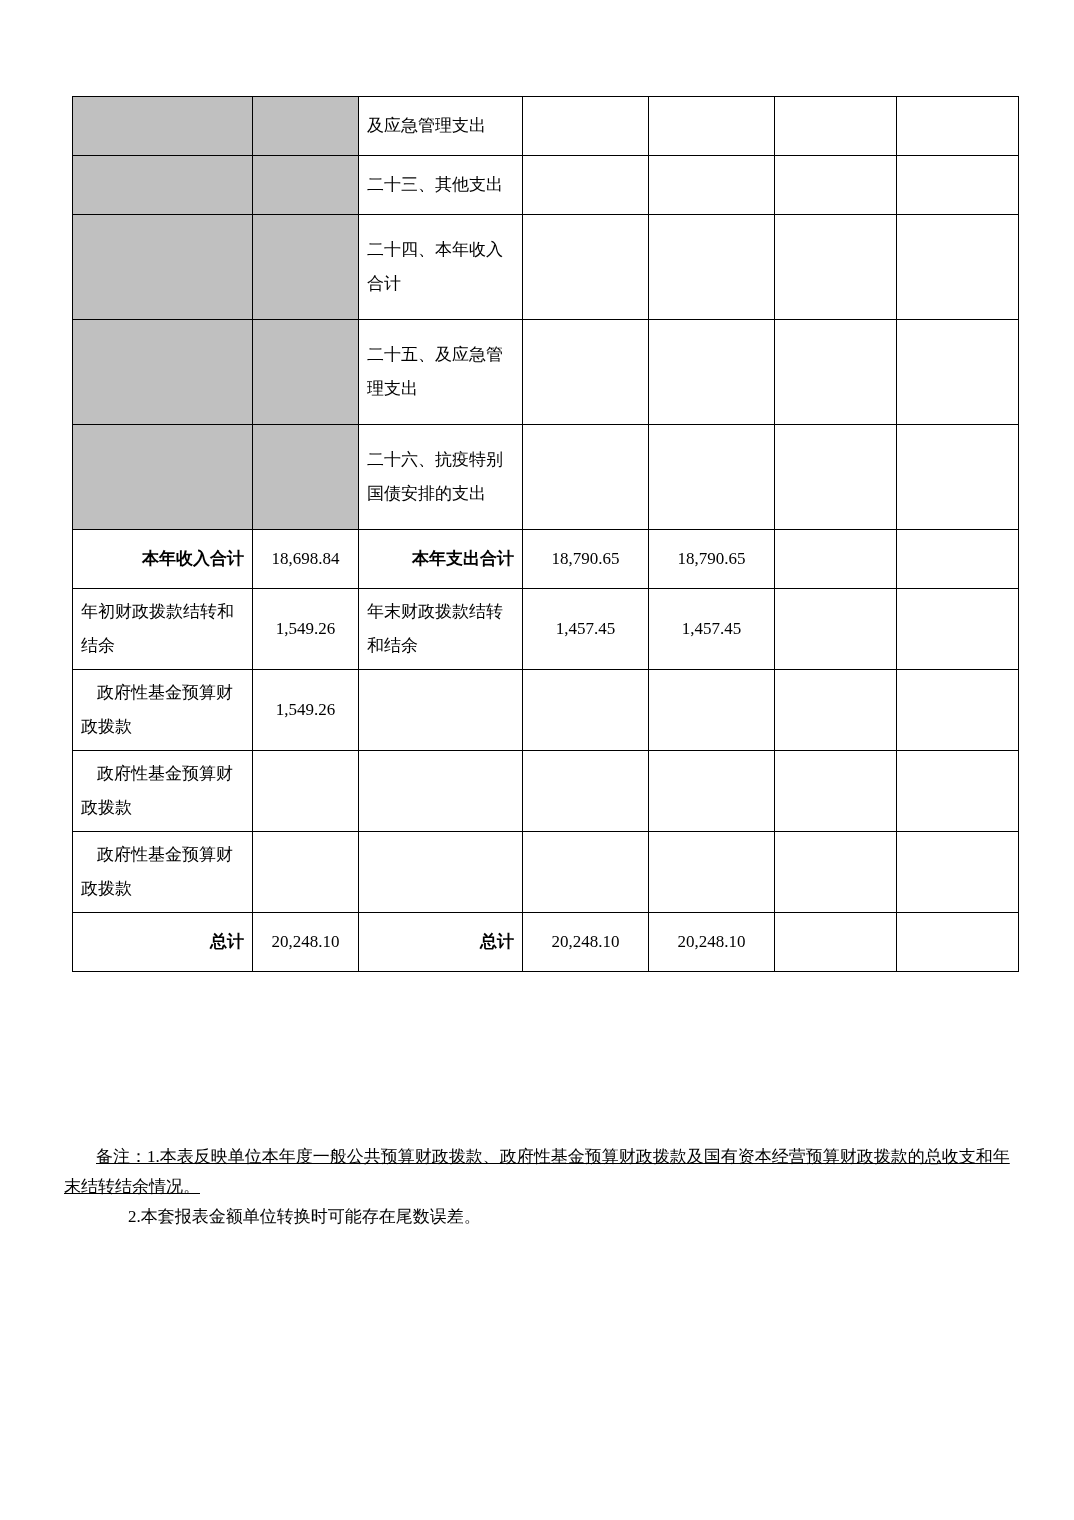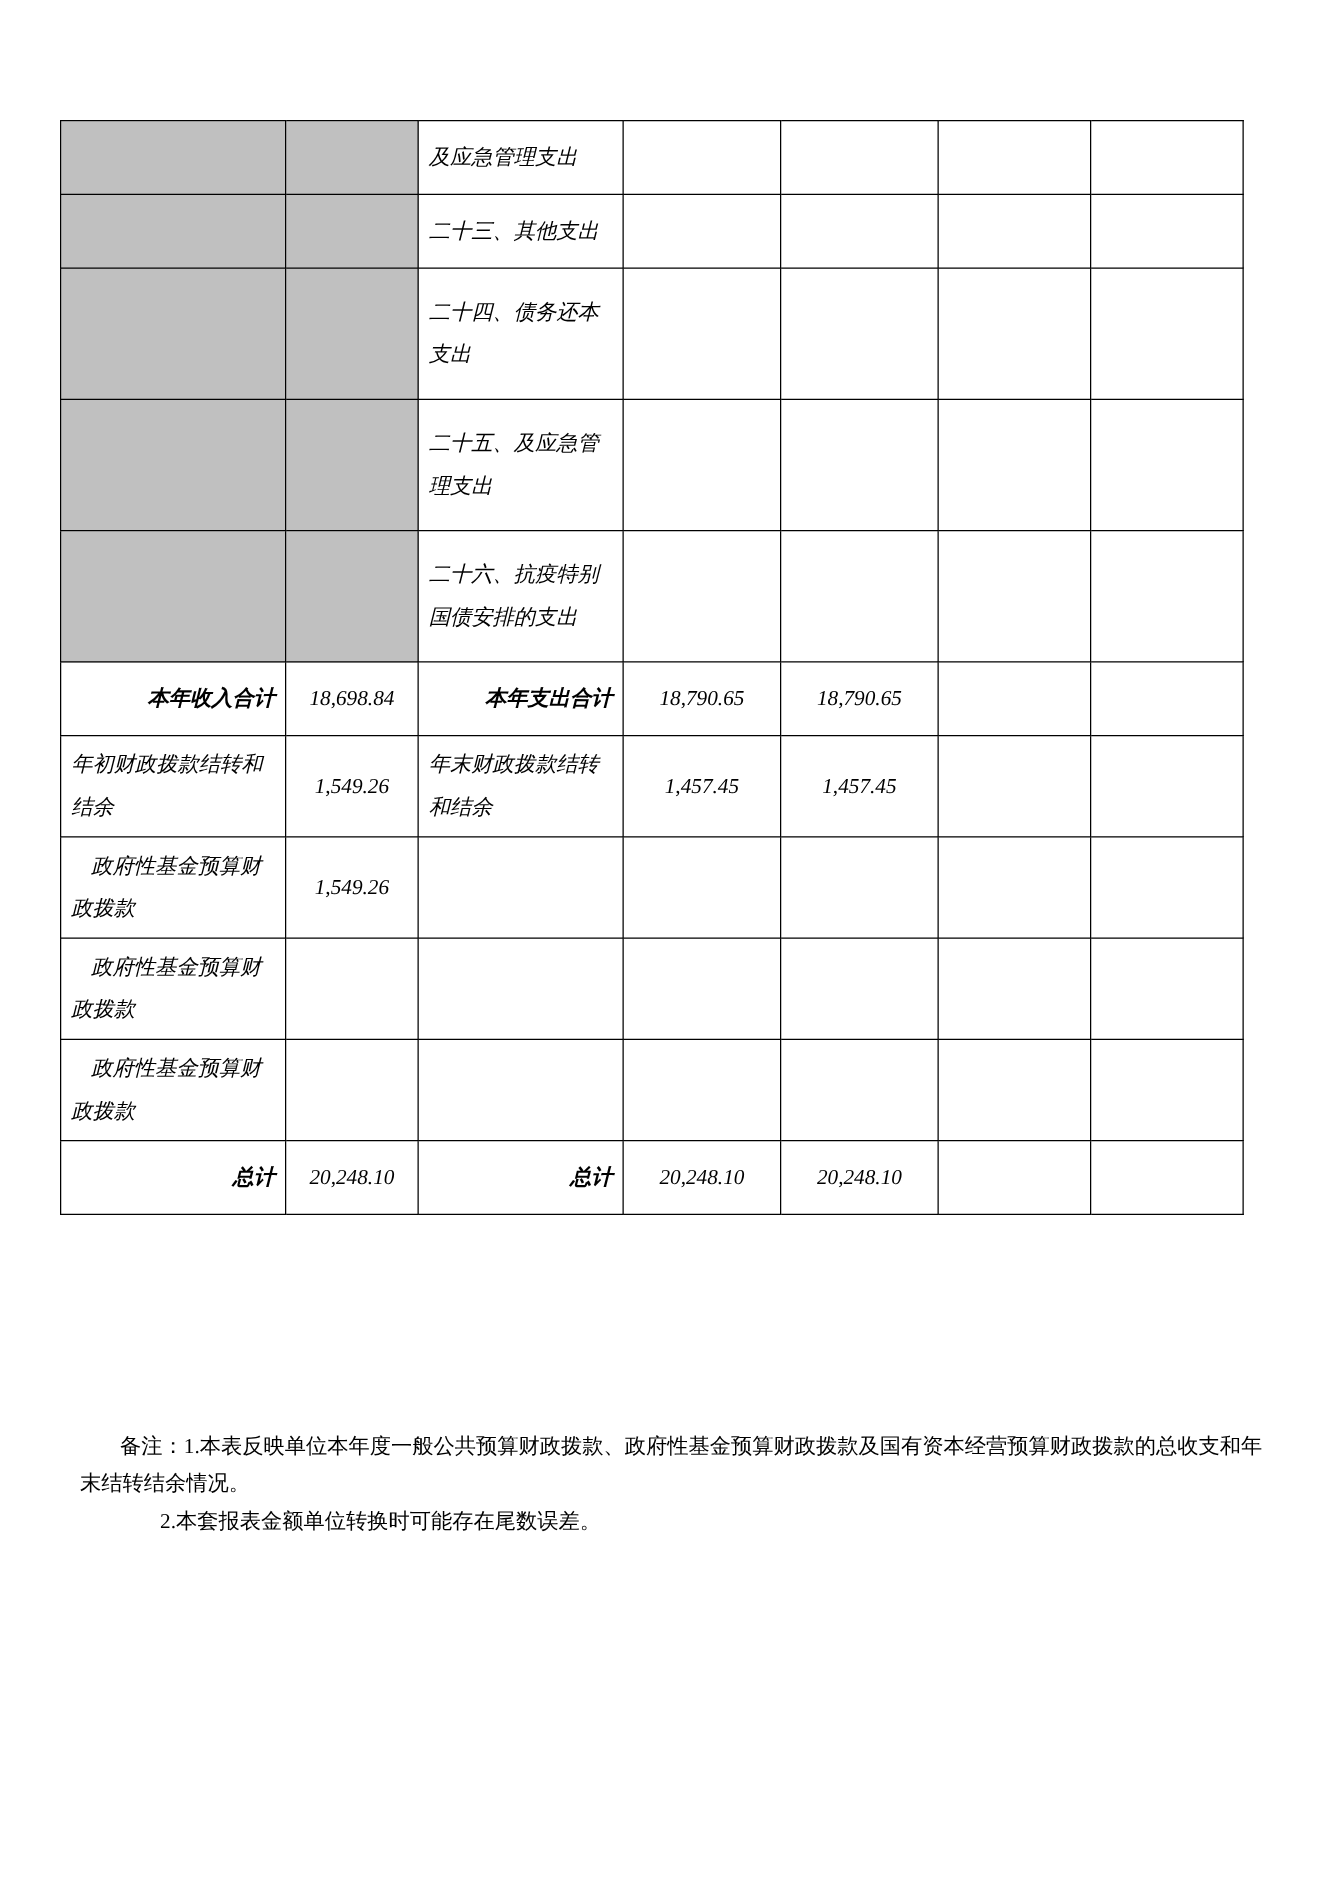--- a/index.html
+++ b/index.html
@@ -15,24 +15,23 @@
     position: relative;
   }
   .page {
     position: relative;
     width: 1074px;
     height: 1520px;
     box-sizing: border-box;
   }
   .table-wrap {
     position: absolute;
-    left: 48px;
+    left: 72px;
     top: 96px;
     width: 946px;
-    font-style: italic;
   }
   table.budget {
     border-collapse: collapse;
     width: 946px;
     table-layout: fixed;
   }
   table.budget td {
     border: 1px solid #000000;
     padding: 6px 8px;
     font-size: 17px;
@@ -66,21 +65,21 @@
     position: absolute;
     left: 64px;
     top: 1142px;
     width: 950px;
     font-size: 17px;
     line-height: 30px;
   }
   .notes p {
     margin: 0;
   }
-  .note-1 { text-indent: 32px; }
+  .note-1 { text-indent: 32px; text-decoration: underline; }
   .note-2 { text-indent: 64px; }
 </style>
 </head>
 <body>
 
 <div class="page">
 
   <div class="table-wrap">
     <table class="budget">
       <colgroup>
@@ -110,21 +109,21 @@
           <td class="lbl h-short">二十三、其他支出</td>
           <td class="num h-short"></td>
           <td class="num h-short"></td>
           <td class="num h-short"></td>
           <td class="num h-short"></td>
         </tr>
 
         <tr>
           <td class="shaded h-tall"></td>
           <td class="shaded num h-tall"></td>
-          <td class="lbl h-tall">二十四、债务还本支出</td>
+          <td class="lbl h-tall">二十四、本年收入合计</td>
           <td class="num h-tall"></td>
           <td class="num h-tall"></td>
           <td class="num h-tall"></td>
           <td class="num h-tall"></td>
         </tr>
 
         <tr>
           <td class="shaded h-tall"></td>
           <td class="shaded num h-tall"></td>
           <td class="lbl h-tall">二十五、及应急管理支出</td>

